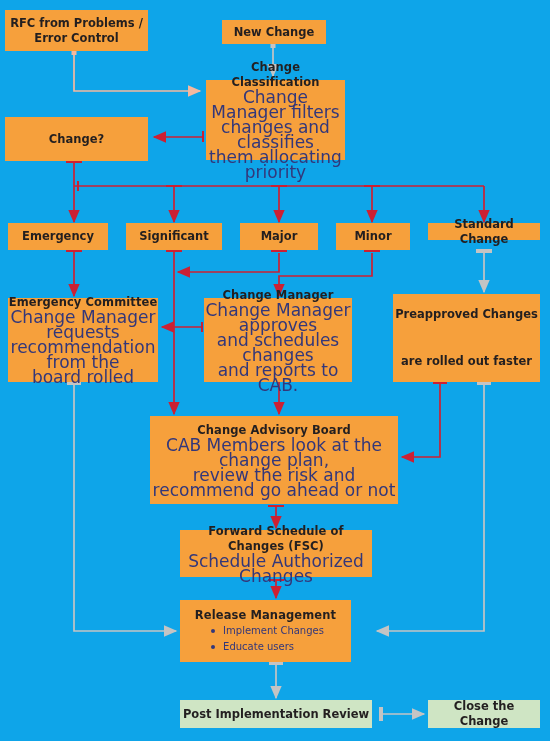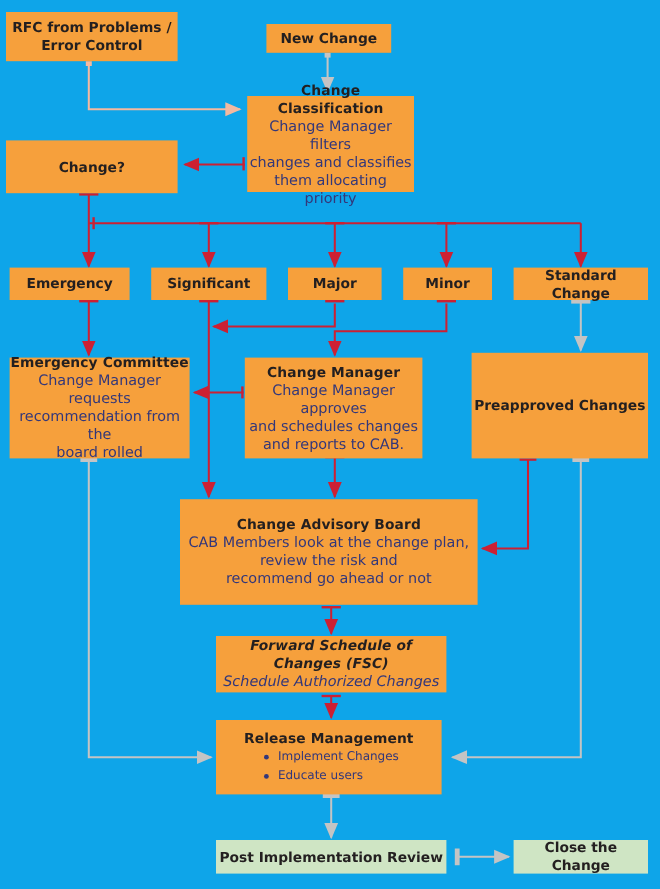--- a/index.html
+++ b/index.html
@@ -4,21 +4,21 @@
 <style>
   html,body{margin:0;padding:0;background:#ffffff;}
   body{font-family:"DejaVu Sans","Liberation Sans",sans-serif;}
   #stage{position:relative;width:550px;height:741px;background:#0ea5e9;overflow:hidden;}
   svg#wires{position:absolute;left:0;top:0;width:550px;height:741px;pointer-events:none;}
   .node{position:absolute;box-sizing:border-box;display:flex;flex-direction:column;
         align-items:center;justify-content:center;text-align:center;}
   .orange{background:#f6a03c;}
   .green{background:#cfe5c4;}
   .title{color:#231f20;font-weight:bold;font-size:11.5px;line-height:15px;letter-spacing:.1px;}
-  .desc{color:#33377a;font-size:12px;line-height:15px;}
+  .desc{color:#33377a;font-size:17px;line-height:15px;}
   .soleTitle{color:#231f20;font-weight:bold;font-size:11.5px;line-height:15px;}
   .bullets{margin:0;padding:0 0 0 2px;list-style:none;text-align:left;}
   .bullets li{color:#33377a;font-size:10px;line-height:16px;position:relative;padding-left:14px;}
   .bullets li:before{content:"";position:absolute;left:2px;top:6px;width:4px;height:4px;
         border-radius:50%;background:#33377a;}
   .blk{display:block;}
 </style>
 </head>
 <body>
 
@@ -178,55 +178,56 @@
   </div>
 
   <div class="node orange" style="left:240px;top:223px;width:78px;height:27px;">
     <span class="soleTitle blk">Major</span>
   </div>
 
   <div class="node orange" style="left:336px;top:223px;width:74px;height:27px;">
     <span class="soleTitle blk">Minor</span>
   </div>
 
-  <div class="node orange" style="left:428px;top:223px;width:112px;height:27px;">
+  <div class="node orange" style="left:428px;top:223px;width:112px;height:17px;">
     <span class="soleTitle blk">Standard Change</span>
   </div>
 
   <div class="node orange" style="left:8px;top:298px;width:150px;height:84px;">
     <span class="title blk">Emergency Committee</span>
     <span class="desc blk">Change Manager requests</span>
     <span class="desc blk">recommendation from the</span>
     <span class="desc blk">board rolled</span>
   </div>
 
   <div class="node orange" style="left:204px;top:298px;width:148px;height:84px;">
     <span class="title blk">Change Manager</span>
     <span class="desc blk">Change Manager approves</span>
     <span class="desc blk">and schedules changes</span>
     <span class="desc blk">and reports to CAB.</span>
   </div>
 
   <div class="node orange" style="left:393px;top:294px;width:147px;height:88px;gap:32px;">
     <span class="soleTitle blk">Preapproved Changes</span>
+    <span class="soleTitle blk">are rolled out faster</span>
   </div>
 
   <div class="node orange" style="left:150px;top:416px;width:248px;height:88px;align-items:center;">
     <span class="title blk">Change Advisory Board</span>
     <span class="desc blk">CAB Members look at the change plan,</span>
     <span class="desc blk">review the risk and</span>
     <span class="desc blk">recommend go ahead or not</span>
   </div>
 
-  <div class="node orange" style="left:180px;top:530px;width:192px;height:47px;font-style:italic;">
+  <div class="node orange" style="left:180px;top:530px;width:192px;height:47px;">
     <span class="title blk">Forward Schedule of Changes (FSC)</span>
     <span class="desc blk">Schedule Authorized Changes</span>
   </div>
 
-  <div class="node orange" style="left:180px;top:600px;width:188px;height:62px;">
+  <div class="node orange" style="left:180px;top:600px;width:171px;height:62px;">
     <span class="title blk">Release Management</span>
     <ul class="bullets">
       <li>Implement Changes</li>
       <li>Educate users</li>
     </ul>
   </div>
 
   <div class="node green" style="left:180px;top:700px;width:192px;height:28px;">
     <span class="soleTitle blk">Post Implementation Review</span>
   </div>

